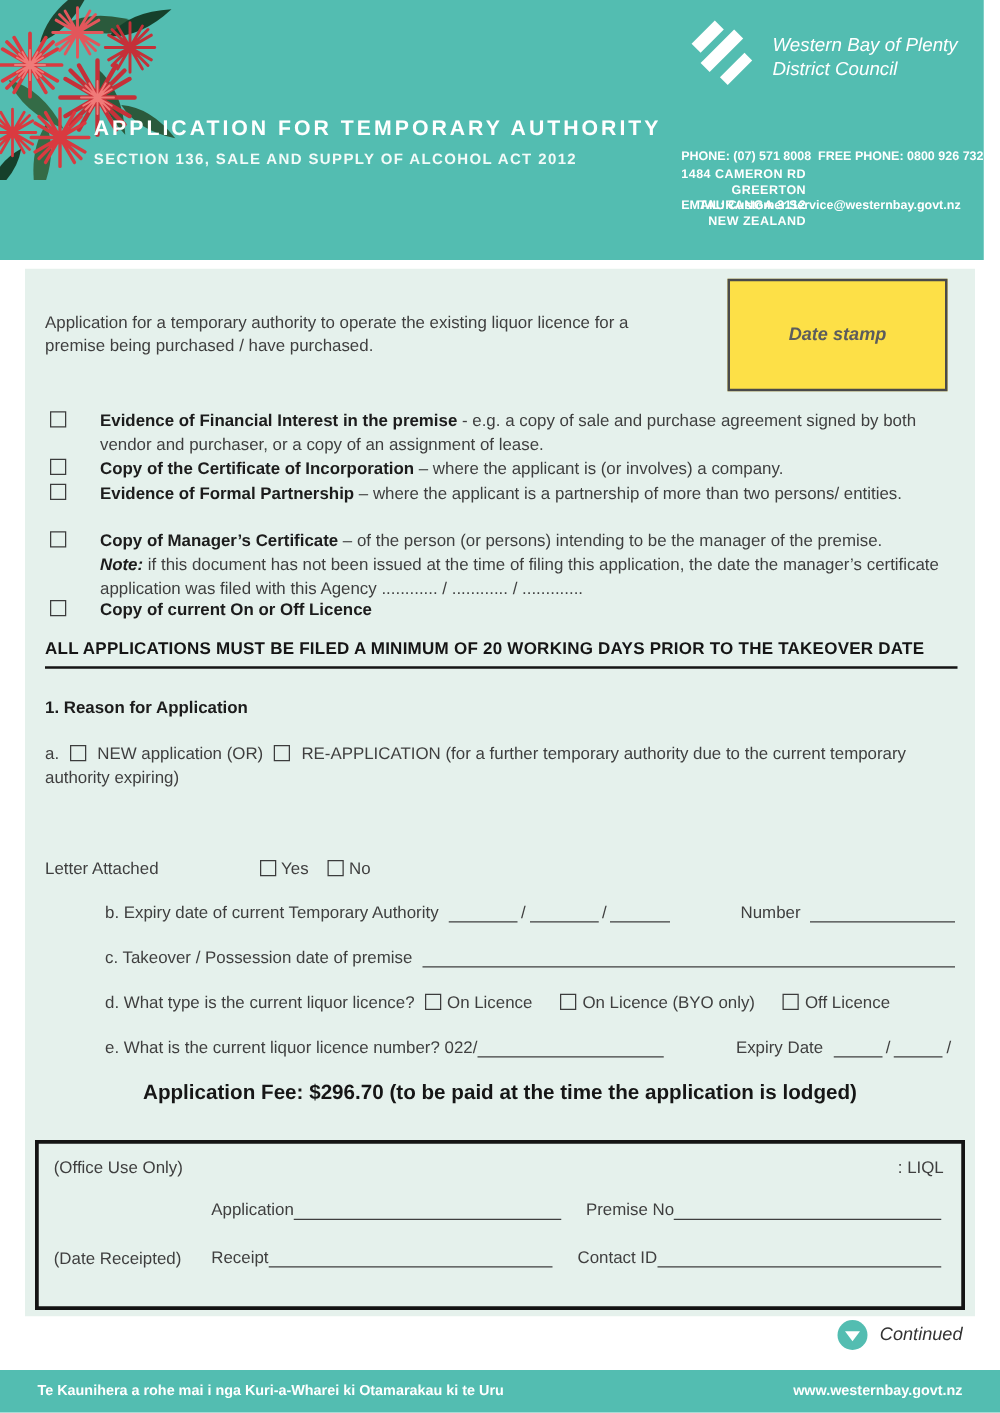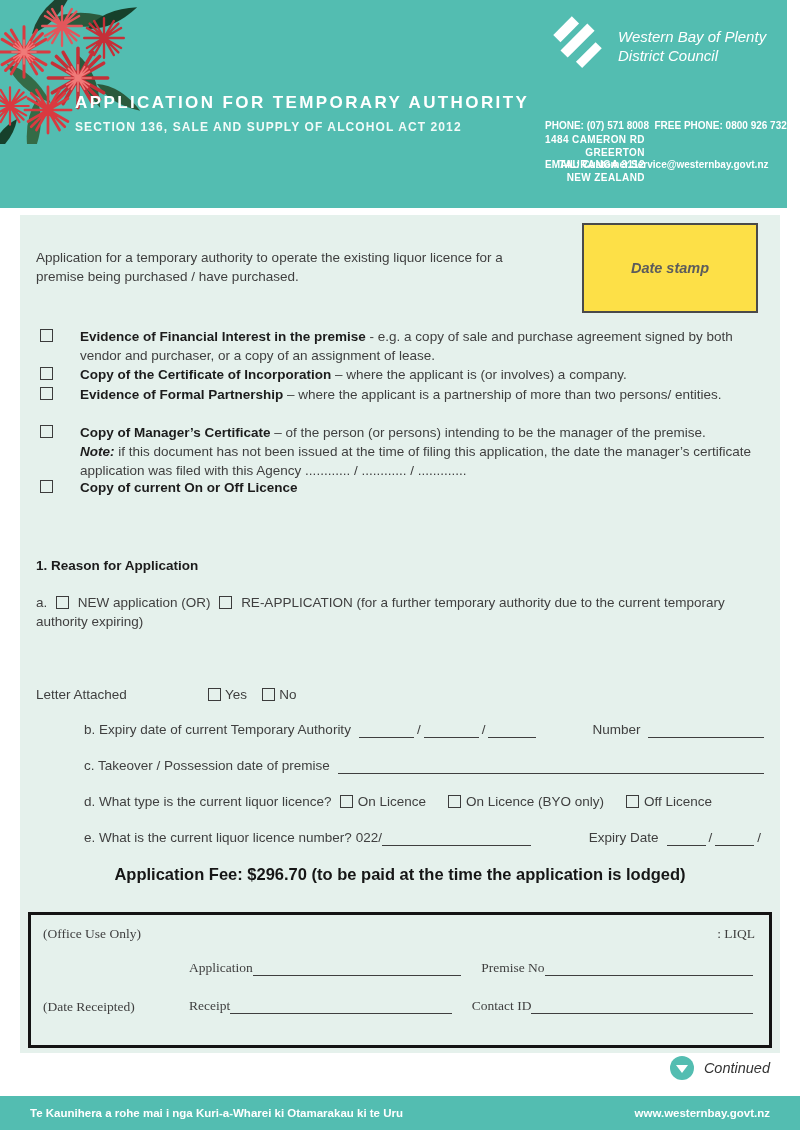--- a/index.html
+++ b/index.html
@@ -46,24 +46,24 @@
   .flexline { left:16px; right:16px; display:flex; align-items:flex-end; font-size:13.5px;
     line-height:17px; color:#3f3f3f; }
   .flexline .lbl { white-space:pre; margin-right:8px;padding-left:48px; }
   .seg { border-bottom:1.5px solid #3f3f3f; height:17px; display:inline-block; }
   .w55 { width:55px; } .w48 { width:48px; } .w210 { width:210px; }
   .fill { flex:1; }
   .sl { margin:0 3px; }
   .opt { white-space:pre; margin-right:22px; }
   .opt .cb { margin-right:5px; }
   .fee { left:0; right:0; text-align:center; font-weight:bold; font-size:16.5px; color:#161616; }
-  .obox { left:8px; top:697px; width:744px; height:136px; border:3px solid #141414;font-family:Liberation Serif, serif; }
+  .obox { left:8px; top:697px; width:744px; height:136px; border:3px solid #141414; }
   .obox-label { position:absolute; top:11px; left:12px; font-size:13.5px; }
   .obox-liql { position:absolute; top:11px; right:14px; font-size:13.5px; }
-  .obox-row { position:absolute; left:158px; right:16px; display:flex; align-items:center;
+  .obox-row { position:absolute; left:138px; right:16px; display:flex; align-items:center;
     font-size:13.5px; line-height:17px; }
   .obox-date { position:absolute; left:12px; top:84px; font-size:13.5px; }
   
   .continued { position:absolute; top:1056px; right:30px; display:flex; align-items:center; gap:10px;padding-left:28px; }
   .cont-circle { width:24px; height:24px; border-radius:50%; background:#53bdb1;
     display:flex; align-items:center; justify-content:center; }
   .cont-tri { width:0; height:0; border-left:6px solid transparent; border-right:6px solid transparent;
     border-top:8px solid #ffffff; margin-top:2px; }
   .cont-label { font-style:italic; font-size:14.5px; color:#333333; }
   .footer { position:absolute; left:0; bottom:0; width:800px; height:34px; background:#53bdb1;
@@ -158,20 +158,21 @@
     <div class="doc-text">
       <span class="b">Copy of Manager’s Certificate</span><span> – of the person (or persons) intending to be the manager of the premise.</span><br>
       <span class="bi">Note:</span><span> if this document has not been issued at the time of filing this application, the date the manager’s certificate application was filed with this Agency ............ / ............ / .............</span>
     </div>
   </div>
   <div class="abs txt doc-item" style="top:263px">
     <span class="cb"></span>
     <div class="doc-text"><span class="b">Copy of current On or Off Licence</span><span></span></div>
   </div>
 
+  <div class="abs banner" style="top:296px">ALL APPLICATIONS MUST BE FILED A MINIMUM OF 20 WORKING DAYS PRIOR TO THE TAKEOVER DATE</div>
 
   <div class="abs sec-head" style="top:343px">1. Reason for Application</div>
 
   <div class="abs txt aline" style="top:378px">
     <span>a.</span>
     <span class="cb"></span>
     <span>NEW application (OR)</span>
     <span class="cb"></span>
     <span>RE-APPLICATION (for a further temporary authority due to the current temporary authority expiring)</span>
   </div>

